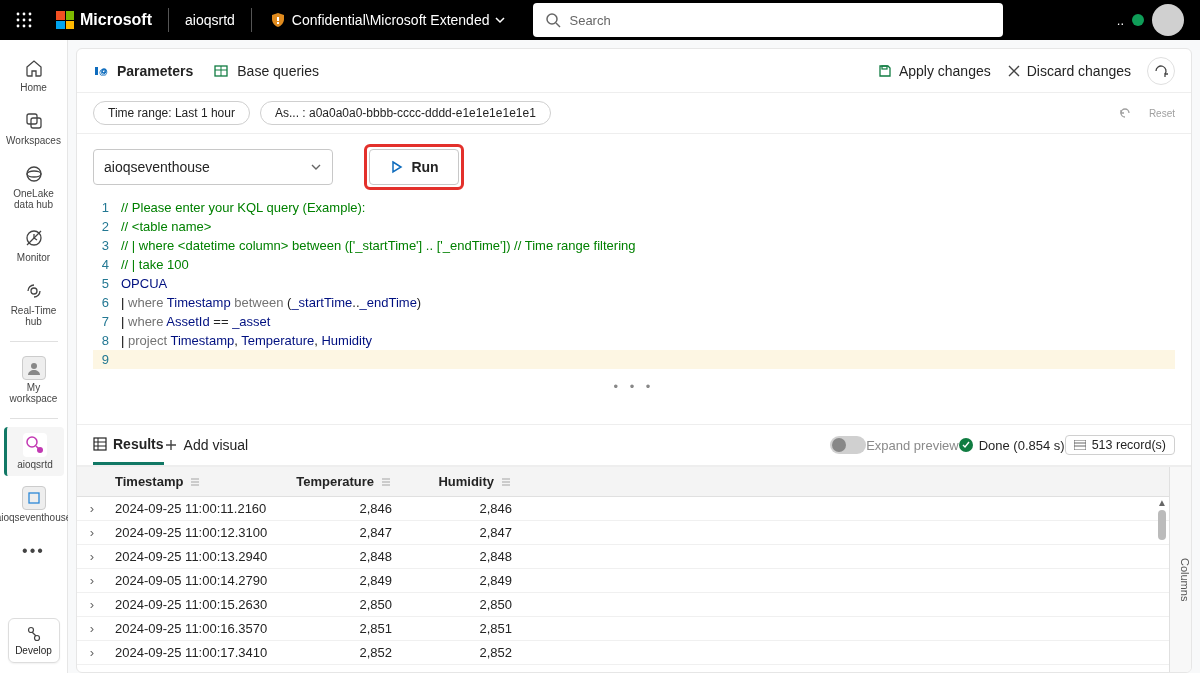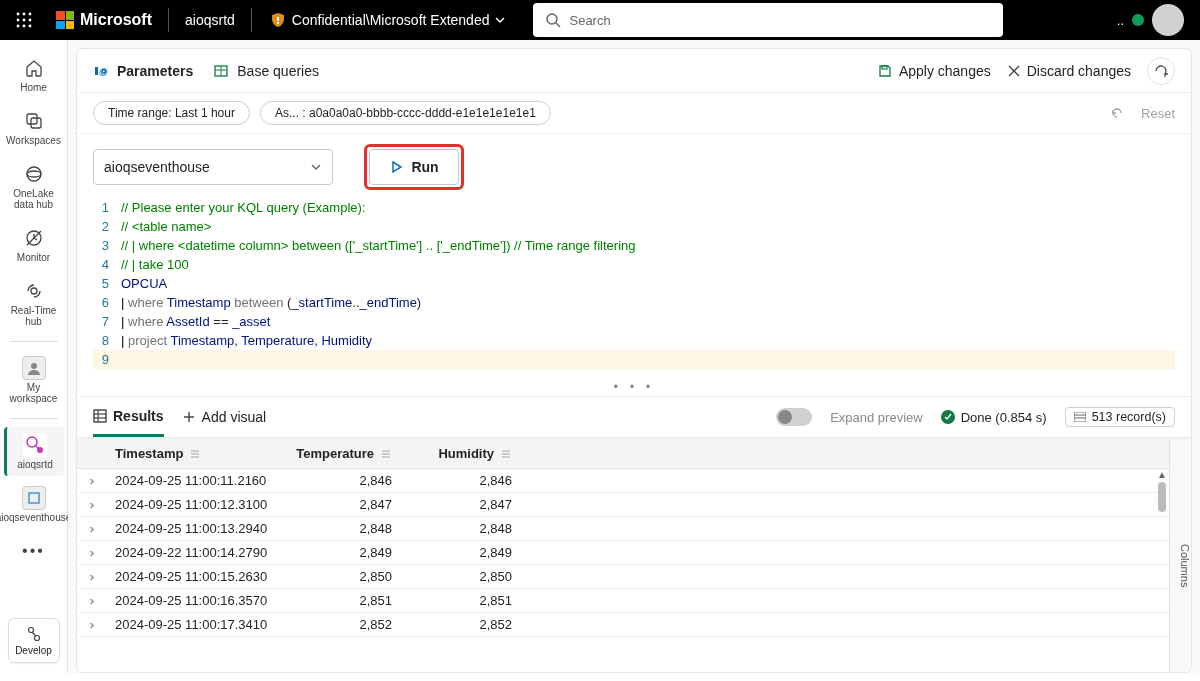--- a/index.html
+++ b/index.html
@@ -40,37 +40,37 @@
 .param-row { display:flex; align-items:center; height:44px; padding:0 16px; gap:20px; border-bottom:1px solid #eee;}
 .param-btn { display:flex; align-items:center; gap:8px; font-size:14px; color:#242424; cursor:pointer;}
 .param-btn.active { color:#242424; font-weight:600; }
 .param-row .right { margin-left:auto; display:flex; gap:16px; align-items:center;}
 .linkish { display:flex; align-items:center; gap:6px; color:#242424; cursor:pointer; font-size:14px;justify-content:center;}
 .linkish.green svg{color:#107c41;}
 .refresh-ic { width:28px; height:28px; border:1px solid #e0e0e0; border-radius:50%; display:flex; align-items:center; justify-content:center; cursor:pointer;}
 
 .chips-row { display:flex; align-items:center; padding:8px 16px; gap:10px; border-bottom:1px solid #eee;}
 .pill { border:1px solid #cfcfcf; border-radius:14px; padding:4px 14px; font-size:12px; background:#fff; cursor:pointer;}
-.chips-row .reset { margin-left:auto; display:flex; align-items:center; gap:17px; color:#a0a0a0; cursor:pointer; font-size:13px;}
+.chips-row .reset { margin-left:auto; display:flex; align-items:center; gap:17px; color:#a0a0a0; cursor:pointer; font-size:10px;}
 
 .query-row { display:flex; align-items:center; padding:10px 16px 4px; gap:8px;}
 .db-select { flex:0 0 240px; height:36px; border:1px solid #c8c8c8; border-radius:4px; display:flex; align-items:center; justify-content:space-between; padding:0 10px; font-size:14px; background:#fff; cursor:pointer;}
 .run-btn { width:90px; height:36px; border:1px solid #c8c8c8; border-radius:4px; display:flex; align-items:center; justify-content:center; gap:8px; font-size:14px; font-weight:600; cursor:pointer; background:#fff;}
 .run-btn svg{color:#0f6cbd;}
 .run-highlight { border:3px solid #e3302b; border-radius:6px; padding:2px; margin-left:23px;}
 
 .editor { padding:4px 16px 8px; }
 .gutter-row { display:flex; font-family: Consolas, Menlo, monospace; font-size:13px; line-height:19px; }
 .lineno { width:28px; color:#237893; text-align:right; padding-right:12px; user-select:none;}
 .code { white-space:pre; }
 .c-comment{color:#008000;} .c-id{color:#001080;} .c-kw{color:#737373;} .c-pipe{color:#000;} .c-col{color:#001080;}
 .editor .line-active{ background:#fdf6e3;}
 .drag-dots{ text-align:center; color:#888; letter-spacing:4px; padding:2px 0;}
 
-.tabs-row { display:flex; align-items:center; border-top:1px solid #eee; border-bottom:1px solid #eee; padding:0 16px; height:42px; gap:18px;}
+.tabs-row { display:flex; align-items:center; border-top:1px solid #eee; border-bottom:1px solid #eee; padding:0 16px; height:42px; margin-top:28px;}
 .tab { display:flex; align-items:center; gap:6px; font-size:14px; cursor:pointer; height:100%;}
 .tab.active{ font-weight:600; border-bottom:3px solid #117865;}
 .spacer{margin-left:auto;}
 .toggle-pill { width:36px; height:18px; border-radius:9px; background:#d0d0d0; position:relative; }
 .toggle-pill::after{content:""; width:14px; height:14px; background:#888; border-radius:50%; position:absolute; top:2px; left:2px;}
 .muted{color:#8a8a8a; font-size:13px;}
 .done-chip{ display:flex; align-items:center; gap:6px; font-size:13px;}
 .done-chip .ok{ width:14px; height:14px; background:#107c41; border-radius:50%; display:flex;align-items:center;justify-content:center;}
 .rec-chip{ display:flex; align-items:center; gap:6px; border:1px solid #d0d0d0; border-radius:4px; padding:2px 8px; font-size:12.5px;}
 
@@ -425,21 +425,21 @@
               <div class="num">2,847</div>
             </div>
             <div class="grow">
               <div class="expander">›</div>
               <div class="ts">2024-09-25 11:00:13.2940</div>
               <div class="num">2,848</div>
               <div class="num">2,848</div>
             </div>
             <div class="grow">
               <div class="expander">›</div>
-              <div class="ts">2024-09-22 11:00:14.2790</div>
+              <div class="ts">2024-09-05 11:00:14.2790</div>
               <div class="num">2,849</div>
               <div class="num">2,849</div>
             </div>
             <div class="grow">
               <div class="expander">›</div>
               <div class="ts">2024-09-25 11:00:15.2630</div>
               <div class="num">2,850</div>
               <div class="num">2,850</div>
             </div>
             <div class="grow">

